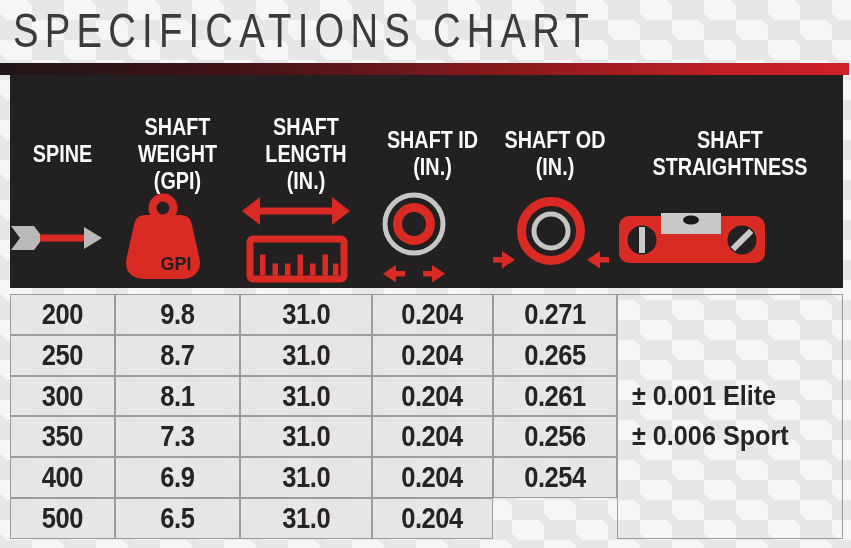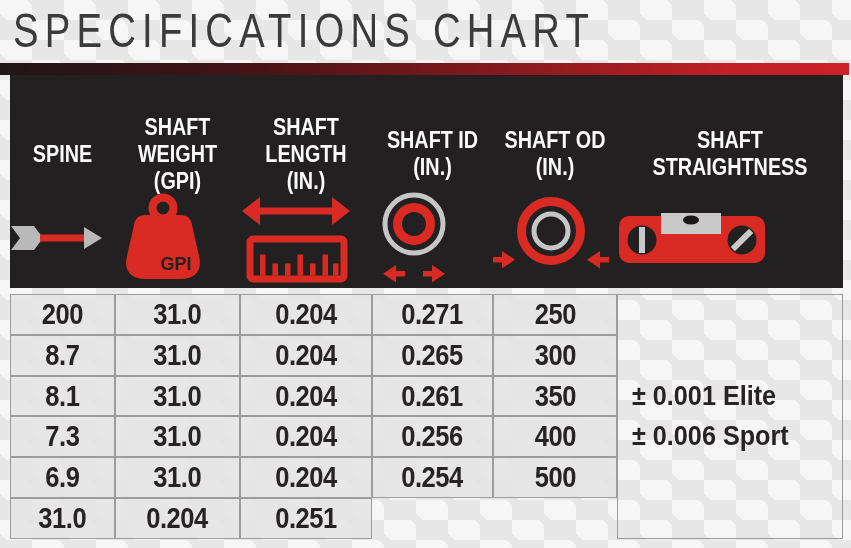--- a/index.html
+++ b/index.html
@@ -190,20 +190,23 @@
       </div>
     </div>
 
   </div>
 
   <div class="grid">
     <div class="cell">
         <span>200</span>
       </div>
     <div class="cell">
+        <span>9.8</span>
+      </div>
+    <div class="cell">
         <span>31.0</span>
       </div>
     <div class="cell">
         <span>0.204</span>
       </div>
     <div class="cell">
         <span>0.271</span>
       </div>
 
     <div class="merged">
@@ -272,23 +275,23 @@
         <span>0.204</span>
       </div>
     <div class="cell">
         <span>0.254</span>
       </div>
 
     <div class="cell">
         <span>500</span>
       </div>
     <div class="cell">
-        <span>31.0</span>
-      </div>
-    <div class="cell">
-        <span>0.204</span>
-      </div>
-    <div class="cell">
-        <span>0.251</span>
+        <span>6.5</span>
+      </div>
+    <div class="cell">
+        <span>31.0</span>
+      </div>
+    <div class="cell">
+        <span>0.204</span>
       </div>
   </div>
 
 </div>
 
 </body></html>

